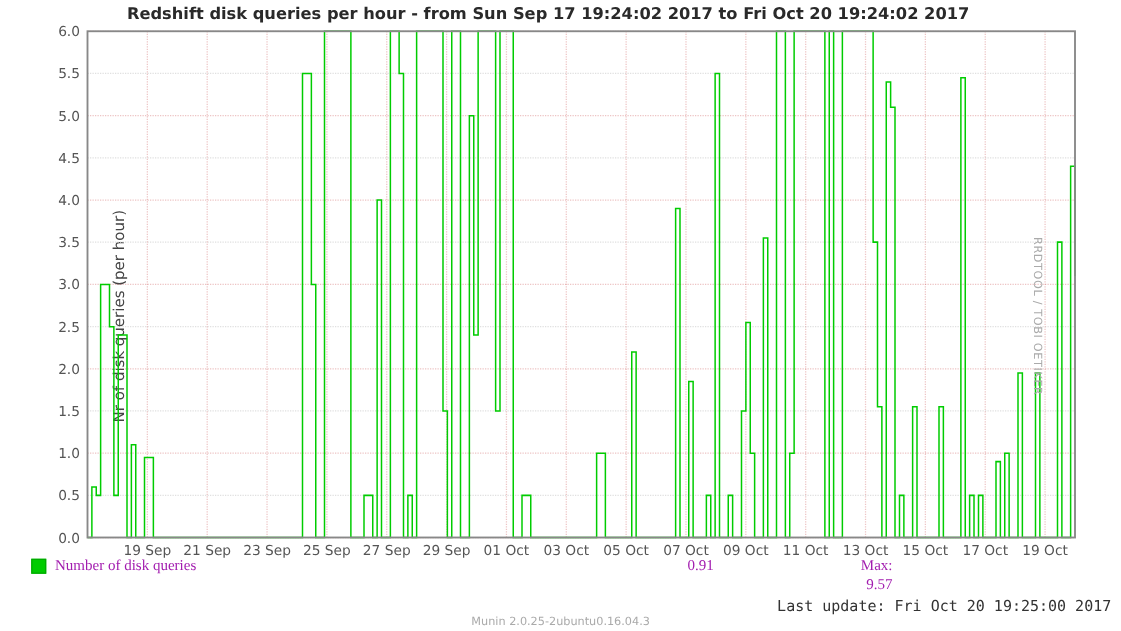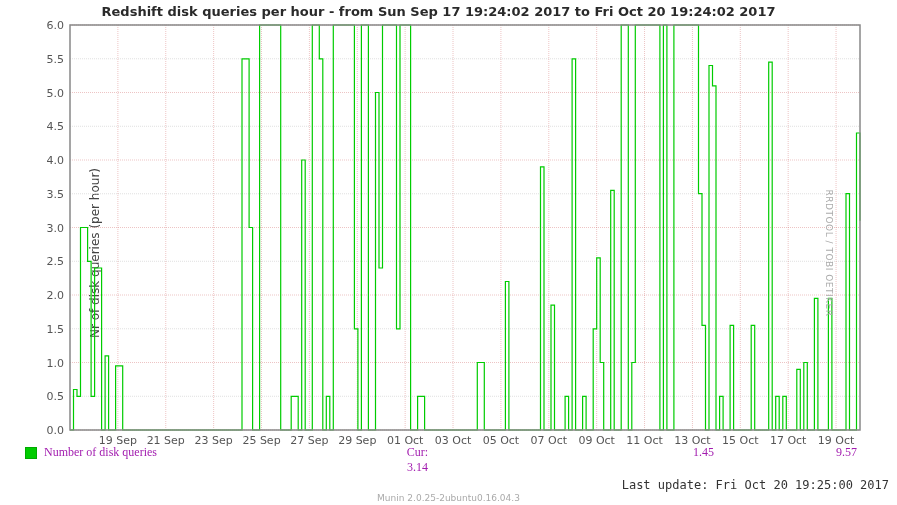--- a/index.html
+++ b/index.html
@@ -237,29 +237,26 @@
   </div>
 
   <div class="watermark">RRDTOOL / TOBI OETIKER</div>
 
   <div class="legend-row">
     <span class="legend-series">
       <span class="legend-swatch"></span>
       <span>Number of disk queries</span>
     </span>
     <span class="legend-cell">
-      <span class="hdr">Cur:</span>
-      <span class="val">3.14</span>
     </span>
     <span class="legend-cell">
+      <span class="val">0.91</span>
     </span>
     <span class="legend-cell">
-      <span class="val">1.45</span>
-    </span>
-    <span class="legend-cell">
+      <span class="hdr">Max:</span>
       <span class="val">9.57</span>
     </span>
   </div>
 
   <div class="last-update">Last update: Fri Oct 20 19:25:00 2017</div>
 
   <div class="footer">Munin 2.0.25-2ubuntu0.16.04.3</div>
 
 </div>
 

